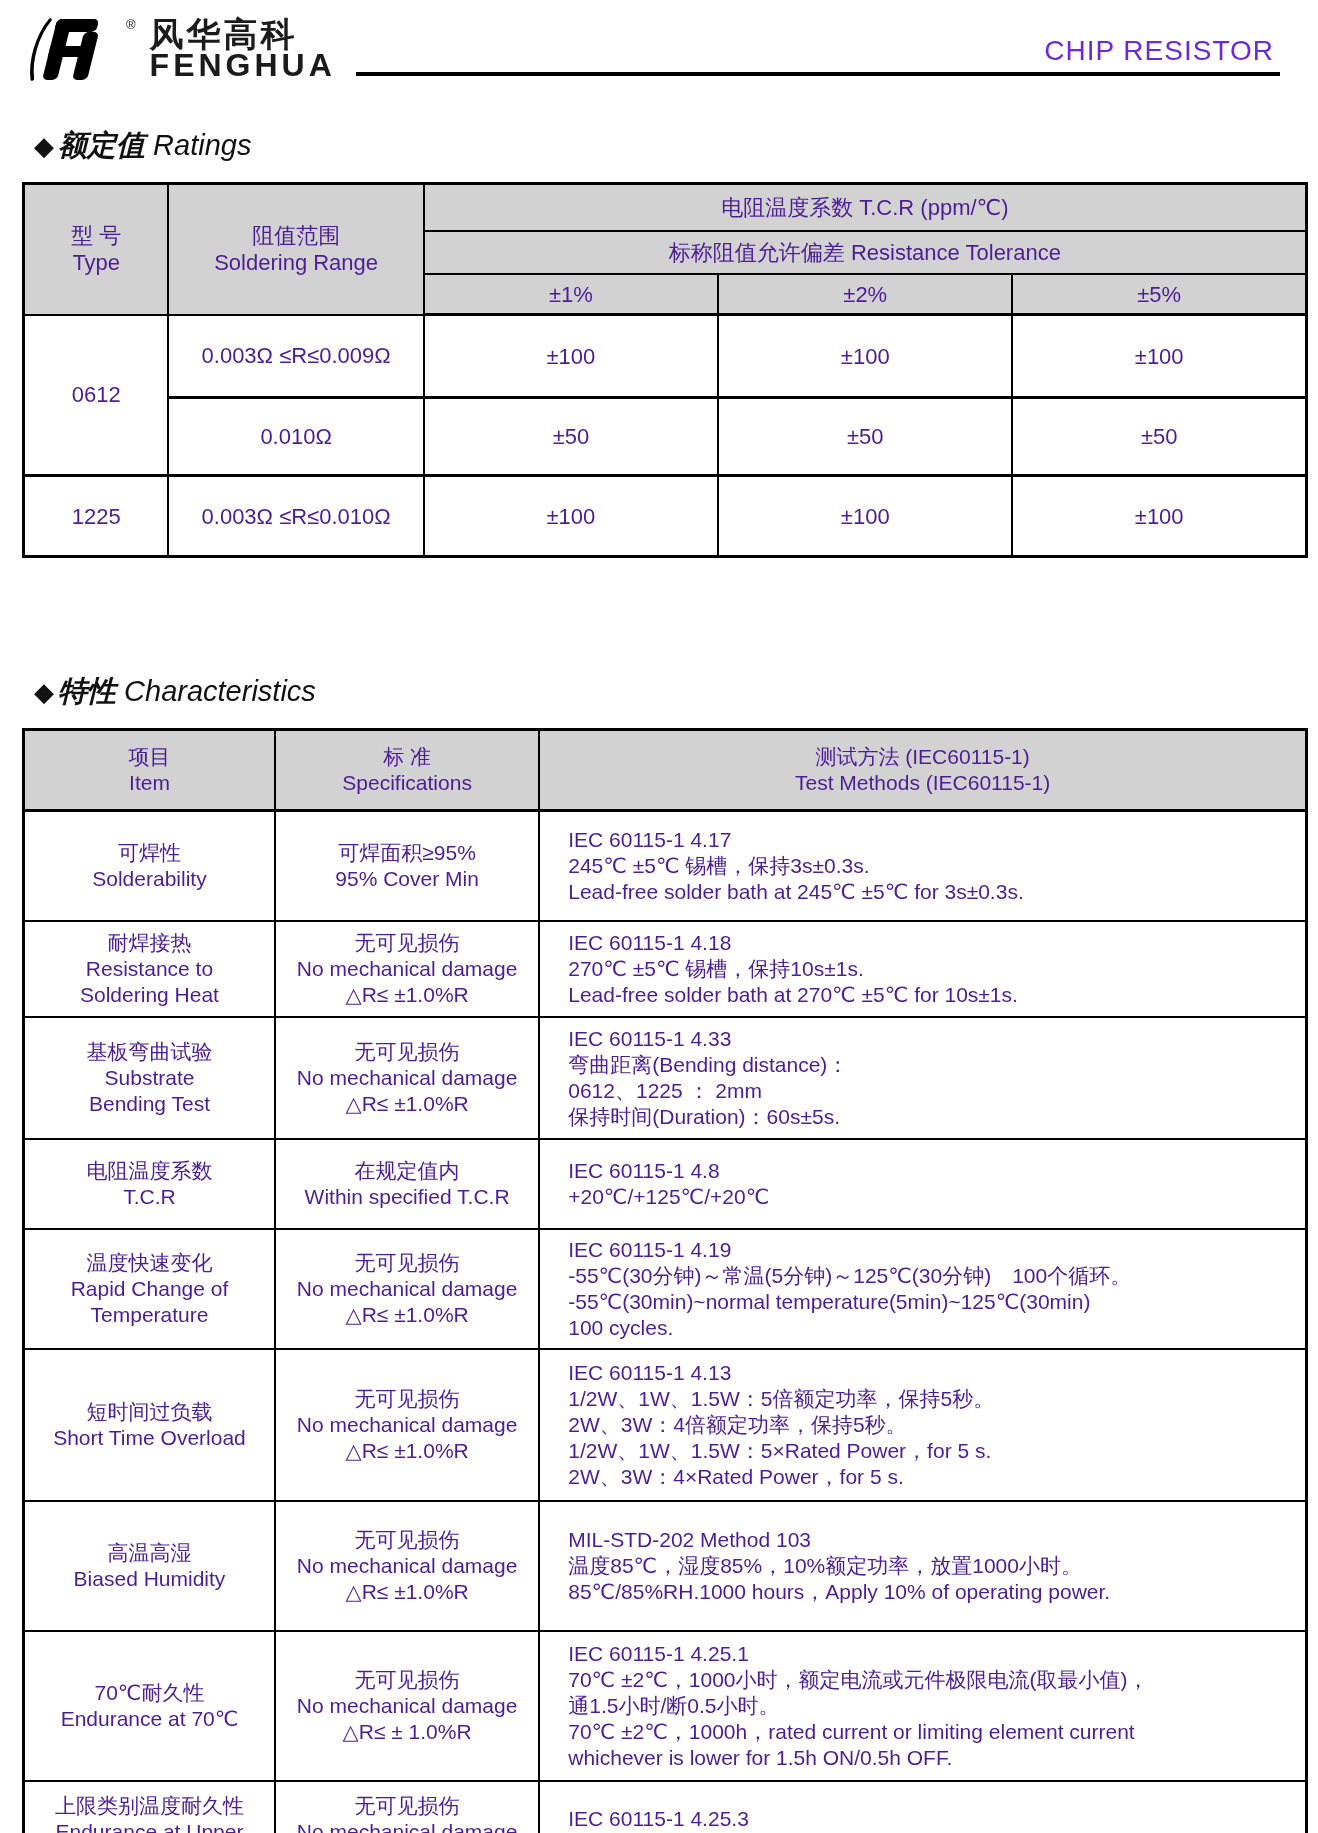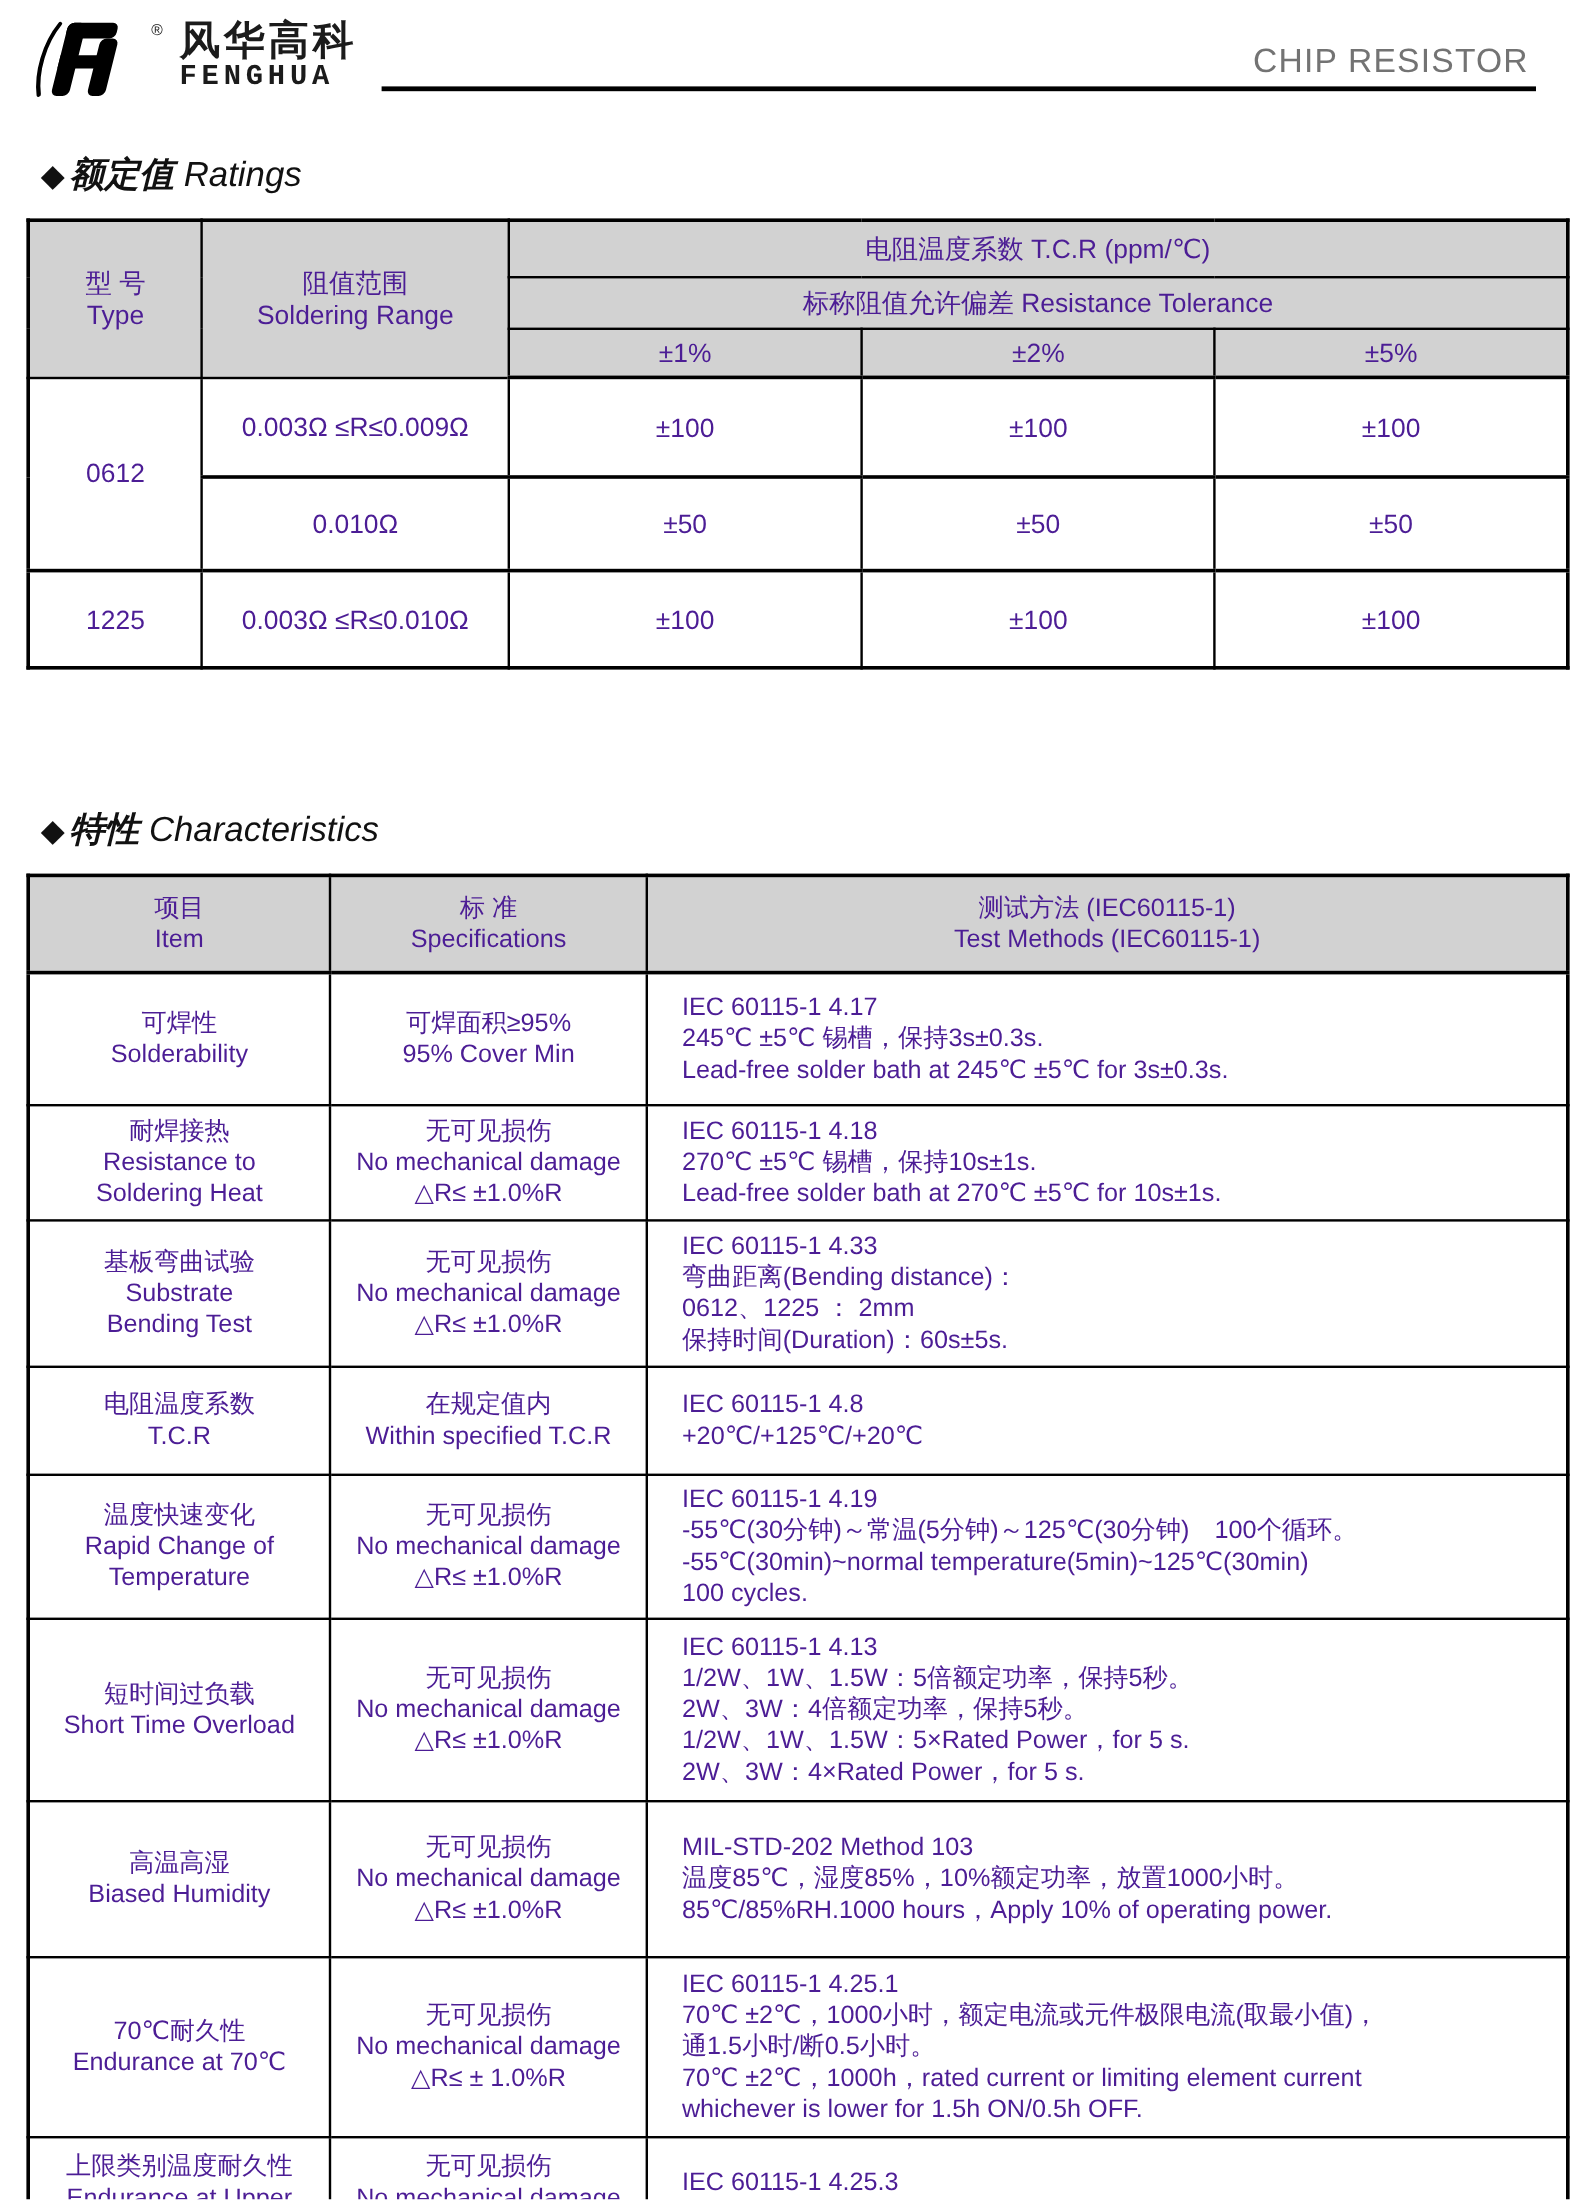--- a/index.html
+++ b/index.html
@@ -13,29 +13,29 @@
     color:#1b1b1b;
     font-family:"Liberation Sans","DejaVu Sans",sans-serif;
   }
   
   .header{display:flex;align-items:flex-end;}
   .logo{display:flex;align-items:flex-start;gap:8px;position:relative;flex:0 0 auto;}
   .logo-mark{display:block;}
   .reg{font-size:13px;line-height:13px;margin-top:2px;}
   .logo-text{display:flex;flex-direction:column;margin-left:6px;}
   .brand-cn{font-size:34px;font-weight:700;letter-spacing:3px;line-height:36px;}
-  .brand-en{font-size:24px;font-weight:700;letter-spacing:4px;line-height:26px;font-family:Liberation Mono, monospace;}
+  .brand-en{font-size:32px;font-weight:700;letter-spacing:4px;line-height:26px;}
   .header-rule{
     flex:1 1 auto;
     border-bottom:4px solid #000;
     text-align:right;
     padding:0 6px 5px 0;
     margin:0 28px 8px 20px;
   }
-  .page-title{font-size:28px;letter-spacing:1px;color:#737373;}
+  .page-title{font-size:28px;letter-spacing:1px;color:#6d28d9;}
   
   .section-title{font-size:29px;margin:46px 0 16px 12px;color:#111;font-style:italic;}
   .section-title .diamond{margin-right:4px;font-size:26px;}
   .section-title .t-cn{font-weight:700;}
   .section-title .t-en{font-weight:400;}
   .title-ratings{margin-top:42px;}
   .title-chars{margin-top:114px;}
   
   table.tbl{
     width:100%;

